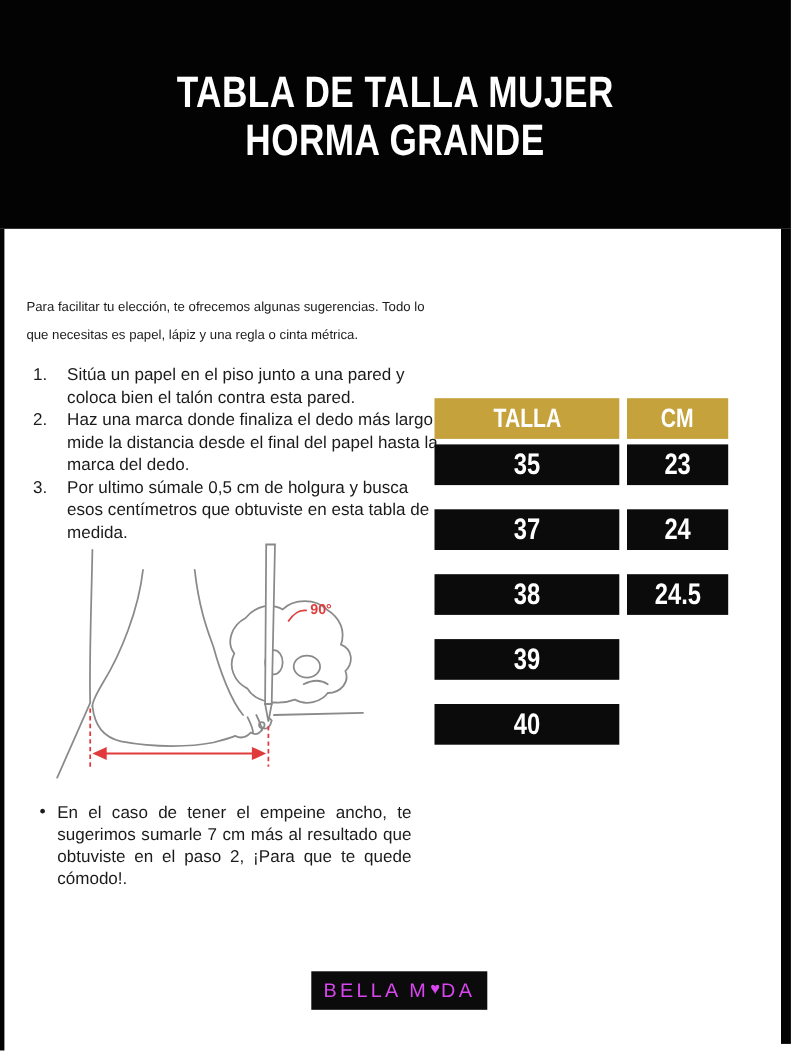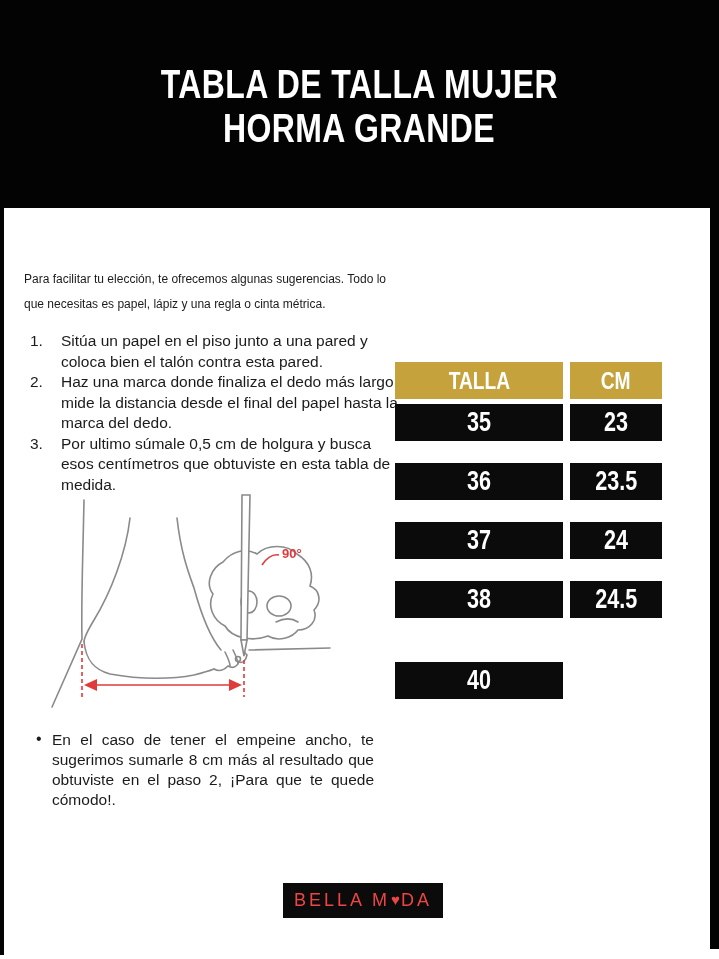--- a/index.html
+++ b/index.html
@@ -33,21 +33,21 @@
   .head .cond{font-size:24px;}
   .body .cond{font-size:27px;}
   
   .illustration{position:absolute;left:42px;top:492px;width:300px;height:225px;}
   
   .note-wrap{position:absolute;left:36px;top:730px;width:338px;font-size:15.5px;line-height:20px;}
   .note-bullet{position:absolute;left:0;top:-1px;font-size:16px;}
   .note-text{display:block;margin-left:16px;text-align:justify;}
   
   .logo-box{position:absolute;left:283px;top:883px;width:160px;height:35px;background:#0b0b0b;
-            display:flex;align-items:center;justify-content:center;color:#ef4444;
+            display:flex;align-items:center;justify-content:center;color:#d946ef;
             font-size:18px;letter-spacing:3px;}
   .logo-heart{font-size:15px;letter-spacing:0;margin:0 1px;position:relative;top:-1px;}
 </style>
 </head>
 <body>
 
 <div class="page">
 
   <div class="header-band">
     <div class="title-line">TABLA DE TALLA MUJER</div>
@@ -86,43 +86,38 @@
     <div class="t-row body">
       <div class="cell cell-talla">
           <span class="cond">35</span>
         </div>
       <div class="cell cell-cm">
           <span class="cond">23</span>
         </div>
     </div>
     <div class="t-row body">
       <div class="cell cell-talla">
-          <span class="cond">36</span>
-        </div>
-      <div class="cell cell-cm">
-          <span class="cond">23.5</span>
-        </div>
-    </div>
-    <div class="t-row body">
-      <div class="cell cell-talla">
           <span class="cond">37</span>
         </div>
       <div class="cell cell-cm">
           <span class="cond">24</span>
         </div>
     </div>
     <div class="t-row body">
       <div class="cell cell-talla">
           <span class="cond">38</span>
         </div>
       <div class="cell cell-cm">
           <span class="cond">24.5</span>
         </div>
     </div>
     <div class="t-row body">
+      <div class="cell cell-talla">
+          <span class="cond">39</span>
+        </div>
     </div>
     <div class="t-row body">
       <div class="cell cell-talla">
           <span class="cond">40</span>
         </div>
     </div>
   </div>
 
   <svg class="illustration" viewBox="0 0 300 225" xmlns="http://www.w3.org/2000/svg">
     <g fill="none" stroke="#8a8a8a" stroke-width="1.6" stroke-linecap="round">
@@ -157,21 +152,21 @@
       <path d="M202,168 L202,205" stroke-dasharray="4,3"></path>
       <path d="M48,193 L194,193"></path>
     </g>
     <path d="M42,193 L55,187 L55,199 Z" fill="#E03A3A"></path>
     <path d="M200,193 L187,187 L187,199 Z" fill="#E03A3A"></path>
     <text x="240" y="66" fill="#E03A3A" font-size="13" font-weight="bold" font-family="Liberation Sans, sans-serif">90°</text>
   </svg>
 
   <div class="note-wrap">
     <span class="note-bullet">•</span>
-    <span class="note-text">En el caso de tener el empeine ancho, te sugerimos sumarle 8 cm más al resultado que obtuviste en el paso 2, ¡Para que te quede cómodo!.</span>
+    <span class="note-text">En el caso de tener el empeine ancho, te sugerimos sumarle 7 cm más al resultado que obtuviste en el paso 2, ¡Para que te quede cómodo!.</span>
   </div>
 
   <div class="logo-box">
     <span>BELLA M</span>
       <span class="logo-heart">♥</span>
       <span>DA</span>
   </div>
 
 </div>
 

